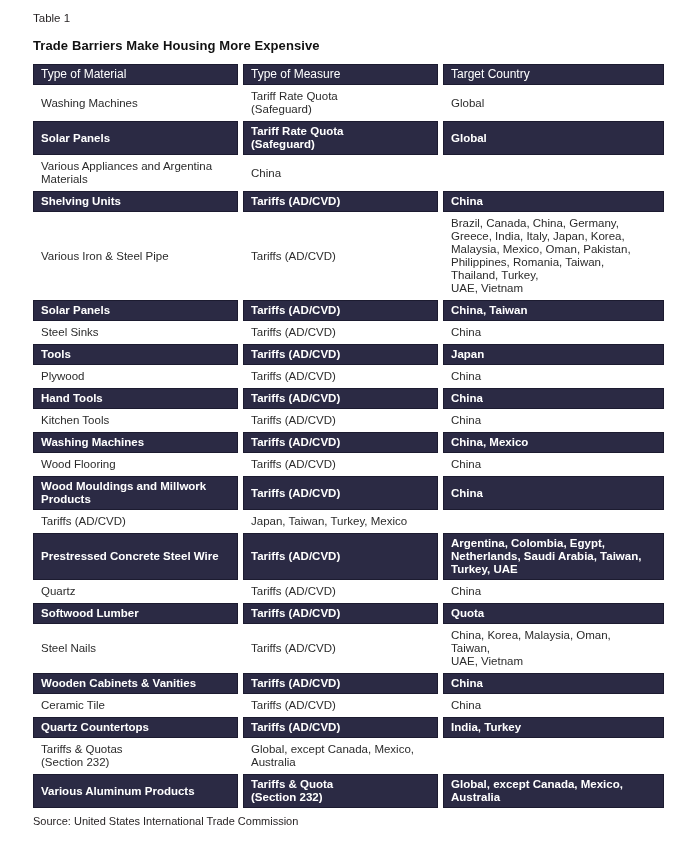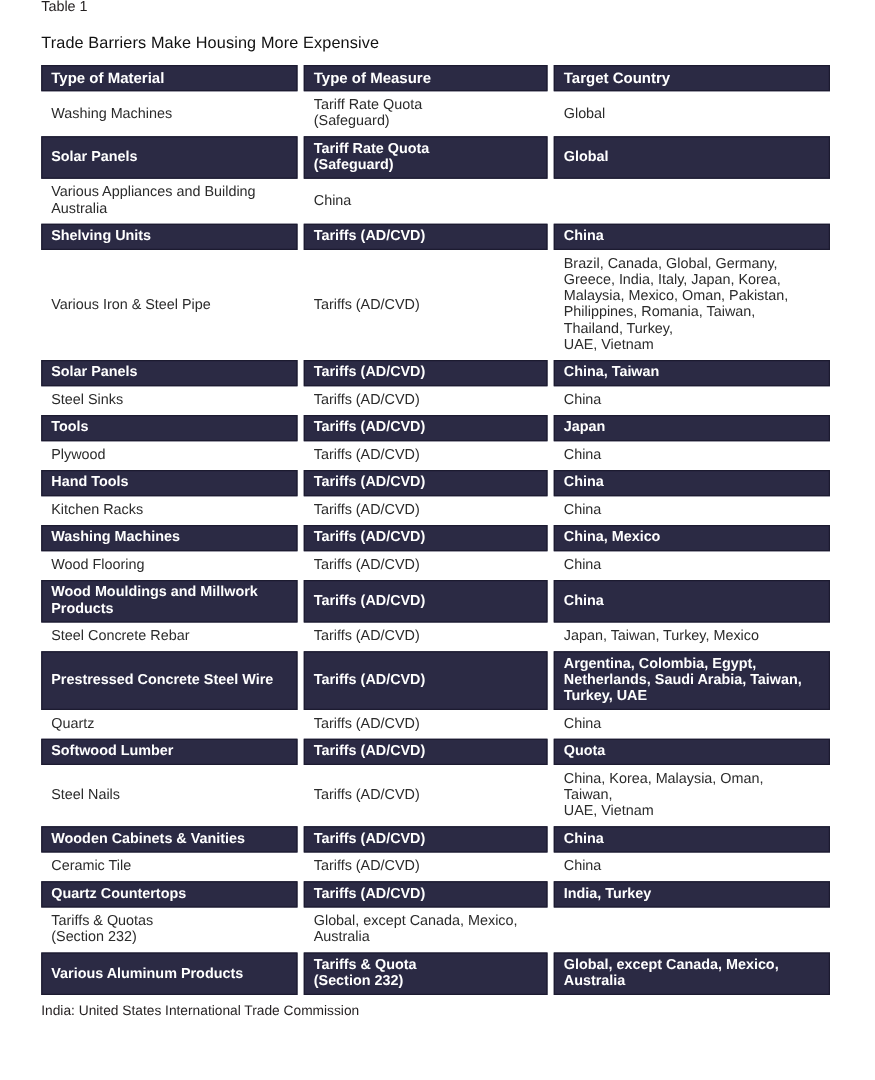--- a/index.html
+++ b/index.html
@@ -5,31 +5,31 @@
   * { margin: 0; padding: 0; box-sizing: border-box; }
   html, body { background: #ffffff; }
   body {
     width: 700px;
     height: 864px;
     font-family: "Liberation Sans", sans-serif;
     color: #2b2b2b;
     overflow: hidden;
   }
   .page {
-    padding: 0 33px 0 33px;
+    padding: 12px 33px 0 33px;
     width: 612px;
   }
   .table-label {
     font-size: 11.5px;
     color: #231f20;
     margin-bottom: 14px;
   }
   .title {
     font-size: 13px;
-    font-weight: normal;
+    font-weight: bold;
     color: #111111;
     margin-bottom: 11px;
     letter-spacing: 0.1px;
   }
   .trade-table {
     width: 631px;
     display: flex;
     flex-direction: column;
     gap: 1px;
   }
@@ -52,21 +52,21 @@
   .row.dark .cell {
     background: #2b2a44;
     border-color: #1c1b30;
     color: #ffffff;
     font-weight: bold;
   }
   .row.header .cell {
     background: #2b2a44;
     border-color: #1c1b30;
     color: #ffffff;
-    font-weight: bold;
+    font-weight: normal;
     font-size: 12px;
   }
   .source {
     margin-top: 7px;
     font-size: 11px;
     color: #231f20;
   }
 </style>
 </head>
 <body>
@@ -90,34 +90,34 @@
   </div>
 
   <div class="row dark">
     <div class="cell">Solar Panels</div>
     <div class="cell">Tariff Rate Quota
 (Safeguard)</div>
     <div class="cell">Global</div>
   </div>
 
   <div class="row">
-    <div class="cell">Various Appliances and Building Australia</div>
+    <div class="cell">Various Appliances and Argentina Materials</div>
     <div class="cell">China</div>
   </div>
 
   <div class="row dark">
     <div class="cell">Shelving Units</div>
     <div class="cell">Tariffs (AD/CVD)</div>
     <div class="cell">China</div>
   </div>
 
   <div class="row">
     <div class="cell">Various Iron &amp; Steel Pipe</div>
     <div class="cell">Tariffs (AD/CVD)</div>
-    <div class="cell">Brazil, Canada, Global, Germany,
+    <div class="cell">Brazil, Canada, China, Germany,
 Greece, India, Italy, Japan, Korea,
 Malaysia, Mexico, Oman, Pakistan,
 Philippines, Romania, Taiwan,
 Thailand, Turkey,
 UAE, Vietnam</div>
   </div>
 
   <div class="row dark">
     <div class="cell">Solar Panels</div>
     <div class="cell">Tariffs (AD/CVD)</div>
@@ -142,21 +142,21 @@
     <div class="cell">China</div>
   </div>
 
   <div class="row dark">
     <div class="cell">Hand Tools</div>
     <div class="cell">Tariffs (AD/CVD)</div>
     <div class="cell">China</div>
   </div>
 
   <div class="row">
-    <div class="cell">Kitchen Racks</div>
+    <div class="cell">Kitchen Tools</div>
     <div class="cell">Tariffs (AD/CVD)</div>
     <div class="cell">China</div>
   </div>
 
   <div class="row dark">
     <div class="cell">Washing Machines</div>
     <div class="cell">Tariffs (AD/CVD)</div>
     <div class="cell">China, Mexico</div>
   </div>
 
@@ -166,21 +166,20 @@
     <div class="cell">China</div>
   </div>
 
   <div class="row dark">
     <div class="cell">Wood Mouldings and Millwork Products</div>
     <div class="cell">Tariffs (AD/CVD)</div>
     <div class="cell">China</div>
   </div>
 
   <div class="row">
-    <div class="cell">Steel Concrete Rebar</div>
     <div class="cell">Tariffs (AD/CVD)</div>
     <div class="cell">Japan, Taiwan, Turkey, Mexico</div>
   </div>
 
   <div class="row dark">
     <div class="cell">Prestressed Concrete Steel Wire</div>
     <div class="cell">Tariffs (AD/CVD)</div>
     <div class="cell">Argentina, Colombia, Egypt,
 Netherlands, Saudi Arabia, Taiwan,
 Turkey, UAE</div>
@@ -233,14 +232,14 @@
 
   <div class="row dark">
     <div class="cell">Various Aluminum Products</div>
     <div class="cell">Tariffs &amp; Quota
 (Section 232)</div>
     <div class="cell">Global, except Canada, Mexico,
 Australia</div>
   </div>
 </div>
 
-  <div class="source">India: United States International Trade Commission</div>
+  <div class="source">Source: United States International Trade Commission</div>
 </div>
 
 </body></html>

